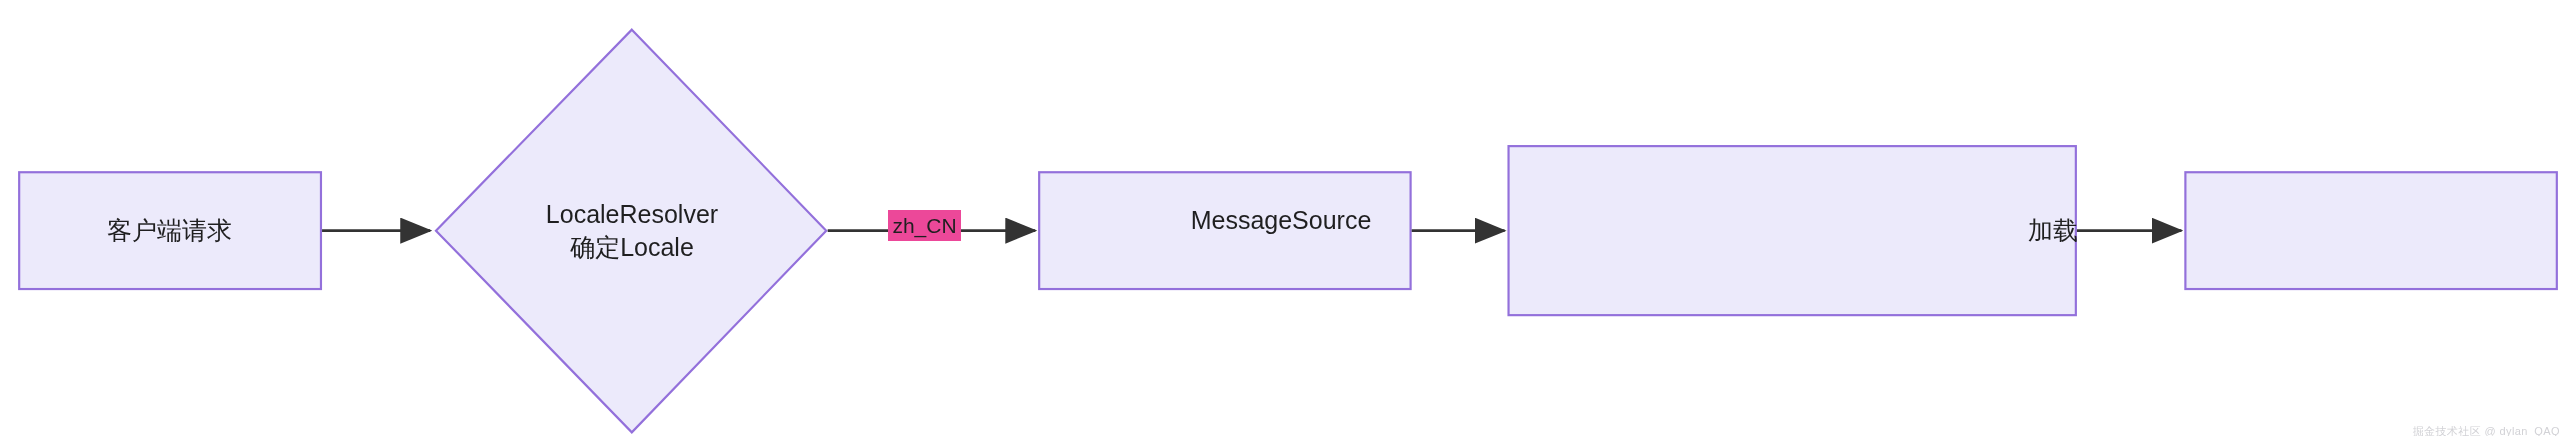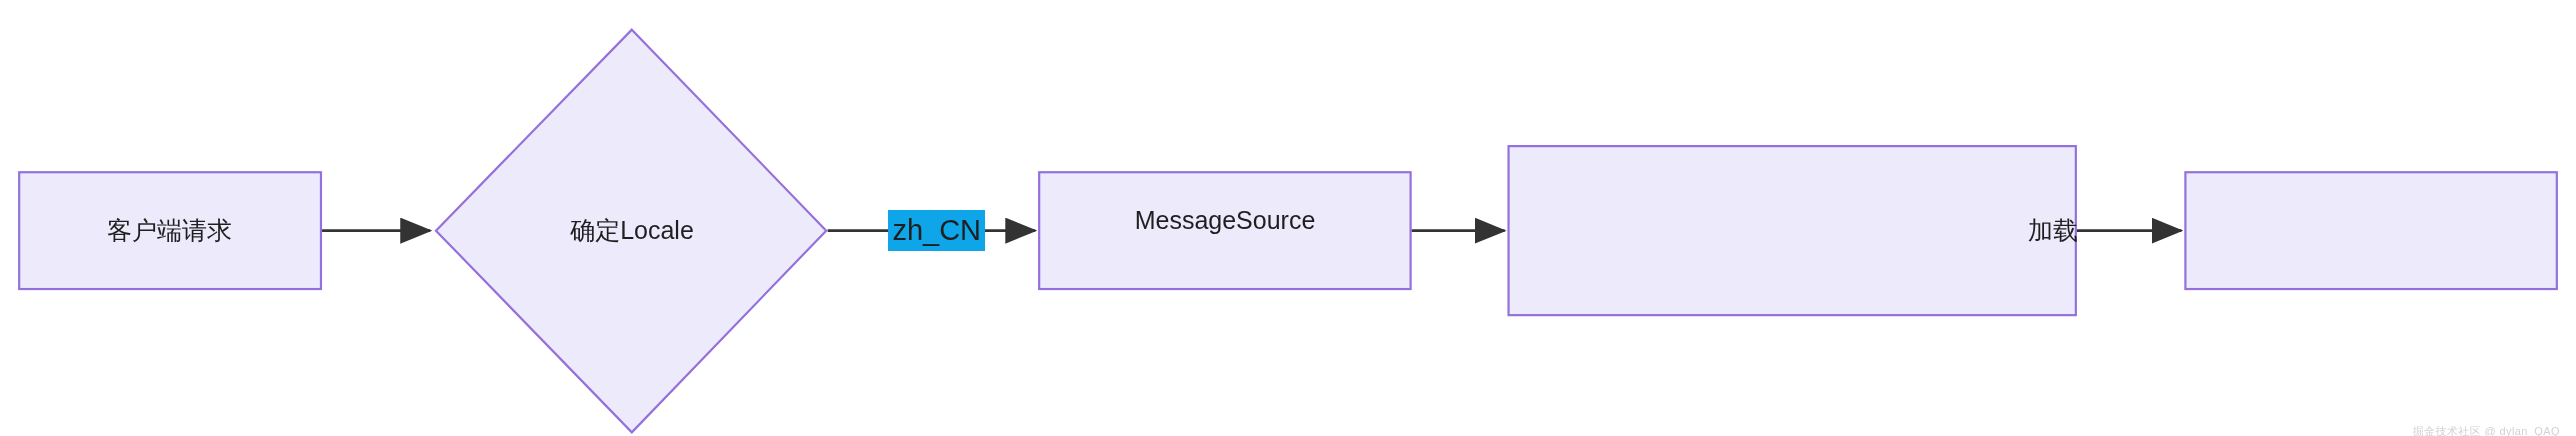--- a/index.html
+++ b/index.html
@@ -40,24 +40,24 @@
     pointer-events: none;
     white-space: nowrap;
   }
   .node-label span { display: block; }
 
   .edge-label {
     position: absolute;
     display: flex;
     align-items: center;
     justify-content: center;
-    background: #0ea5e9;
+    background: #ec4899;
     color: #1f1f20;
     font-family: "Liberation Sans", "DejaVu Sans", sans-serif;
-    font-size: 29px;
+    font-size: 21px;
     line-height: 1.2;
     padding: 2.9px 4.4px;
     white-space: nowrap;
   }
 
   .watermark {
     position: absolute;
     right: 16px;
     bottom: 10.2px;
     color: #d2d2d6;
@@ -97,24 +97,25 @@
     <line x1="1945" y1="300" x2="2073" y2="300" stroke="#333333" stroke-width="4" marker-end="url(#arrowhead)"></line>
 
     <line x1="2862" y1="300" x2="3006" y2="300" stroke="#333333" stroke-width="4" marker-end="url(#arrowhead)"></line>
   </svg>
 
   <div class="node-label" style="left:17.4px; top:158px; width:304px; height:119px;">
     <span>客户端请求</span>
   </div>
 
   <div class="node-label" style="left:435px; top:15.2px; width:394px; height:405px;">
+    <span>LocaleResolver</span>
     <span>确定Locale</span>
   </div>
 
-  <div class="node-label" style="left:1038px; top:158px; width:374px; height:98px;">
+  <div class="node-label" style="left:1094px; top:158px; width:374px; height:98px;">
     <span>MessageSource</span>
   </div>
 
   <div class="node-label" style="left:1508px; top:132px; width:570px; height:171px;align-items:flex-end;">
     <span>加载</span>
   </div>
 
 
   <div class="edge-label" style="left:888px; top:197px;">
     <span>zh_CN</span>

